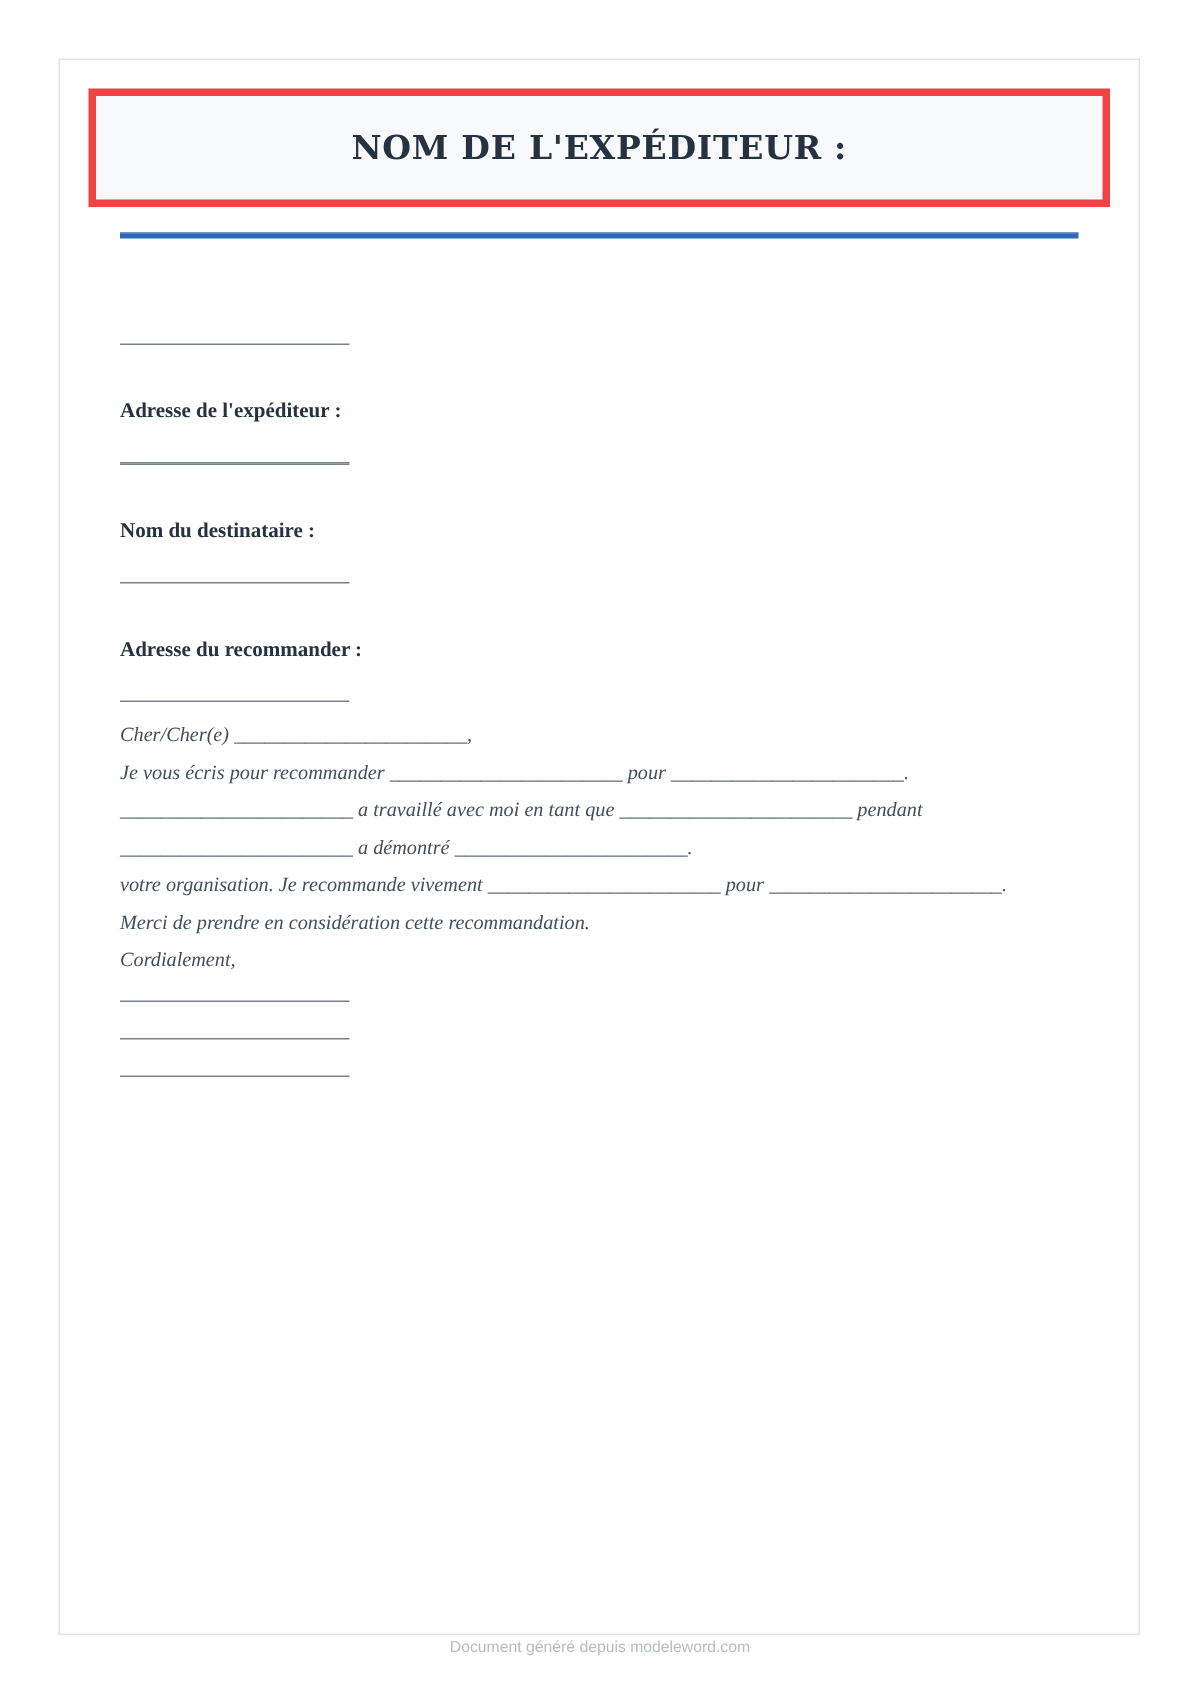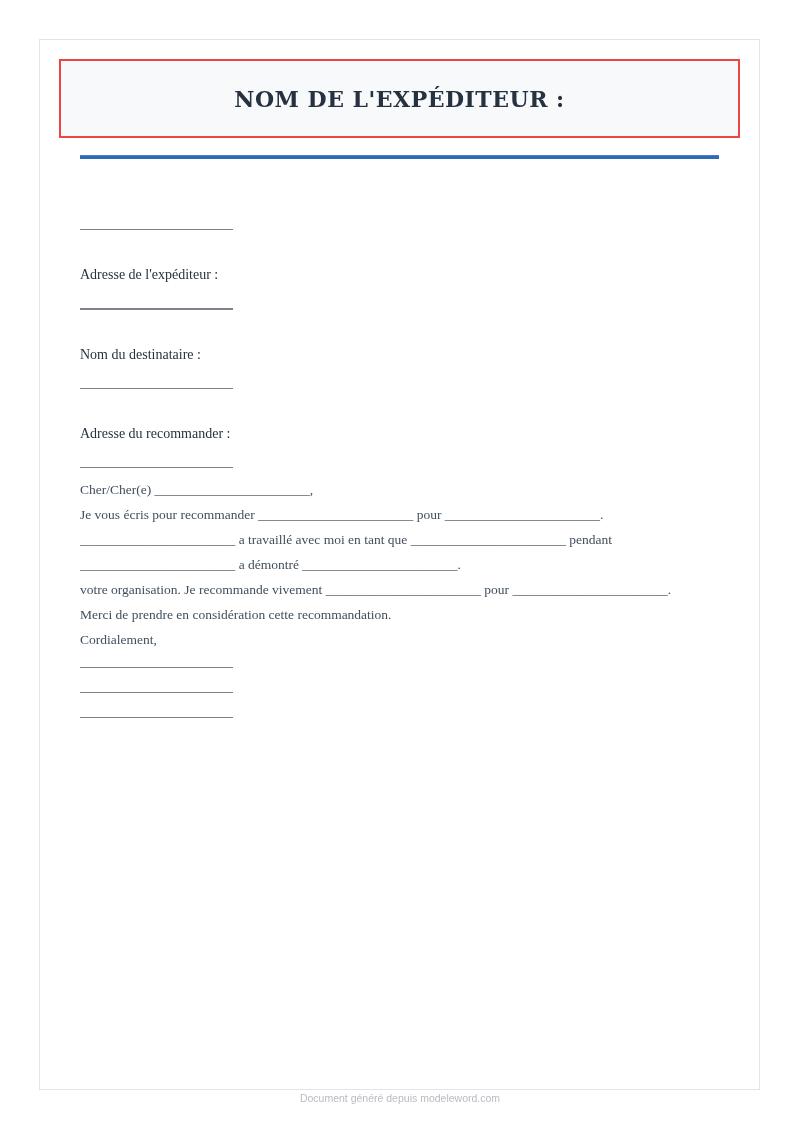--- a/index.html
+++ b/index.html
@@ -16,21 +16,21 @@
     top: 39px;
     width: 721px;
     height: 1051px;
     background: #ffffff;
     border: 1px solid #e4e4e6;
   }
   .header-box {
     margin: 19px 19px 0 19px;
     height: 79px;
     background: #f8f9fa;
-    border: 2px solid #ef4444;
+    border: 5px solid #ef4444;
     display: flex;
     align-items: center;
     justify-content: center;
   }
   .page-title {
     font-family: "DejaVu Serif", serif;
     font-weight: bold;
     font-size: 22px;
     color: #26323f;
     letter-spacing: 0.5px;
@@ -45,34 +45,35 @@
     padding: 0 40px;
   }
   .blank {
     width: 153px;
     height: 1px;
     border-bottom: 1px solid #7b828b;
   }
   .blank.first { margin-top: 70px; }
   .field-label {
     font-family: "Liberation Serif", serif;
-    font-weight: normal;
+    font-weight: bold;
     font-size: 14px;
     line-height: 17px;
     color: #26323f;
     margin-top: 36px;
   }
   .field-label + .blank { margin-top: 25px; }
   .letter-body { margin-top: 13px; }
   .letter-body p {
     font-family: "Liberation Serif", serif;
     font-size: 13.5px;
     line-height: 18px;
     color: #414f5d;
     margin: 0 0 7px 0;
+    font-style: italic;
   }
   .letter-body p.gap { margin-top: 6px; }
   .signature { margin-top: 18px; }
   .signature .blank { margin-bottom: 24px; }
   .credit {
     position: absolute;
     left: 0;
     top: 1092px;
     width: 800px;
     text-align: center;

